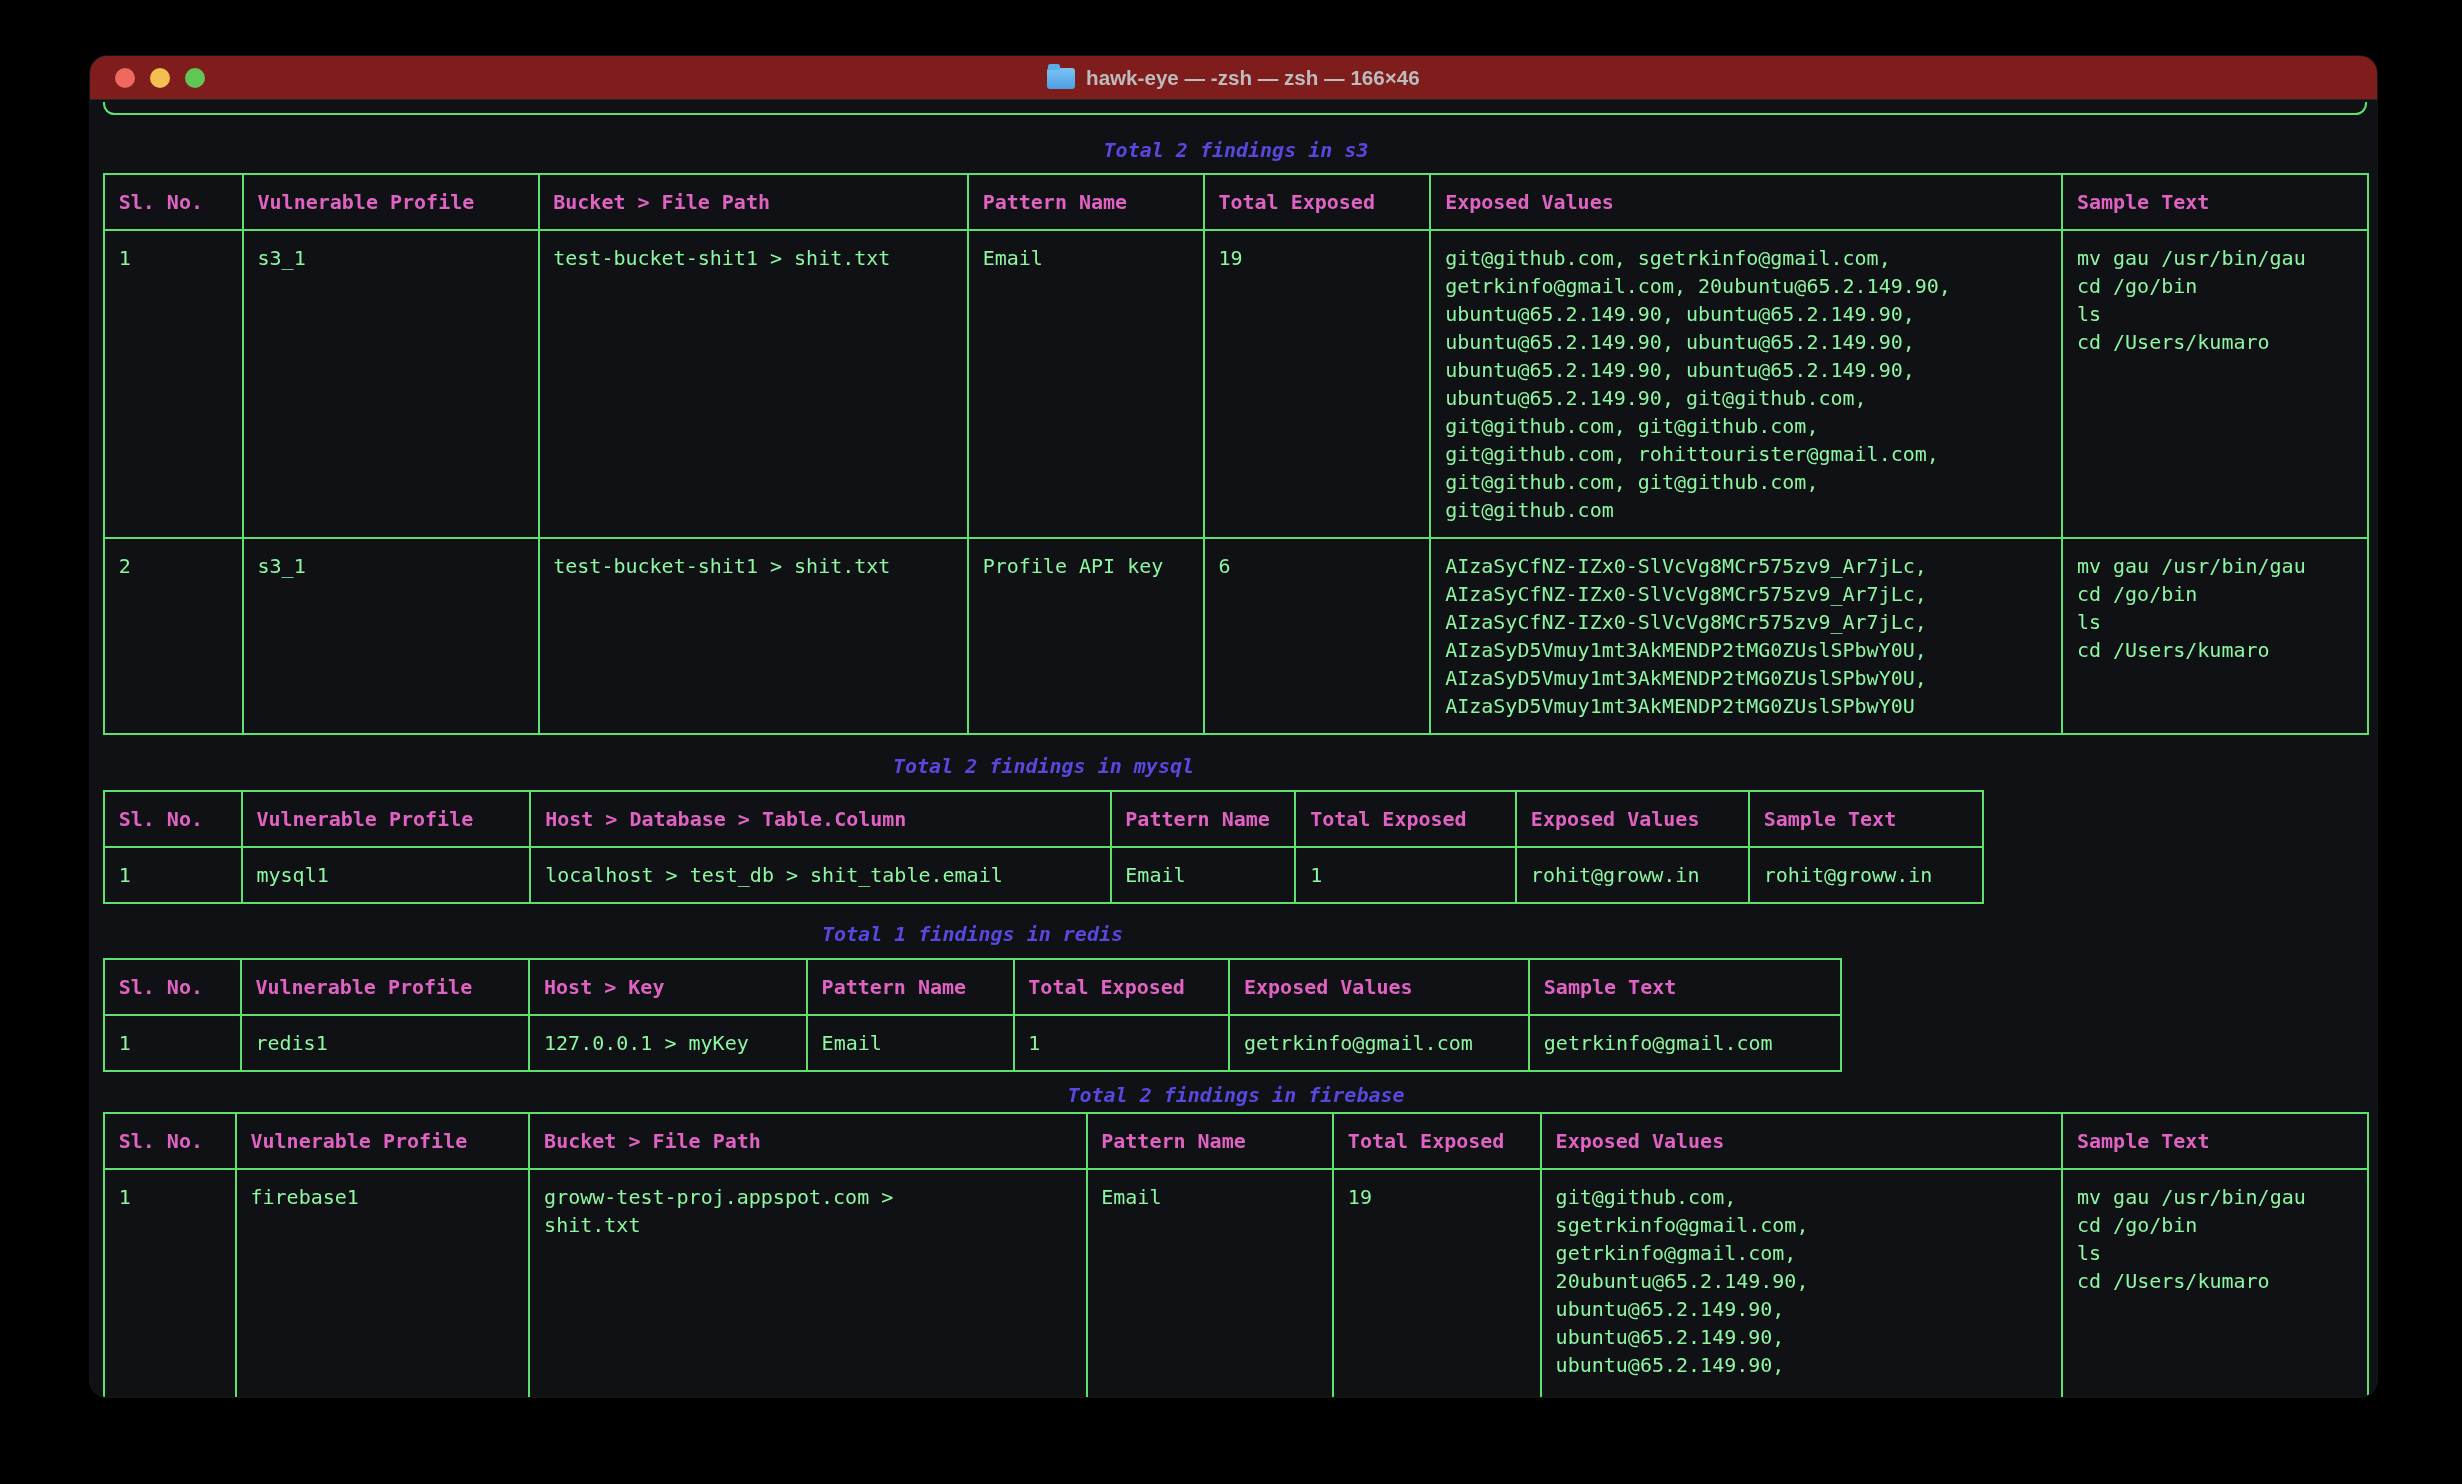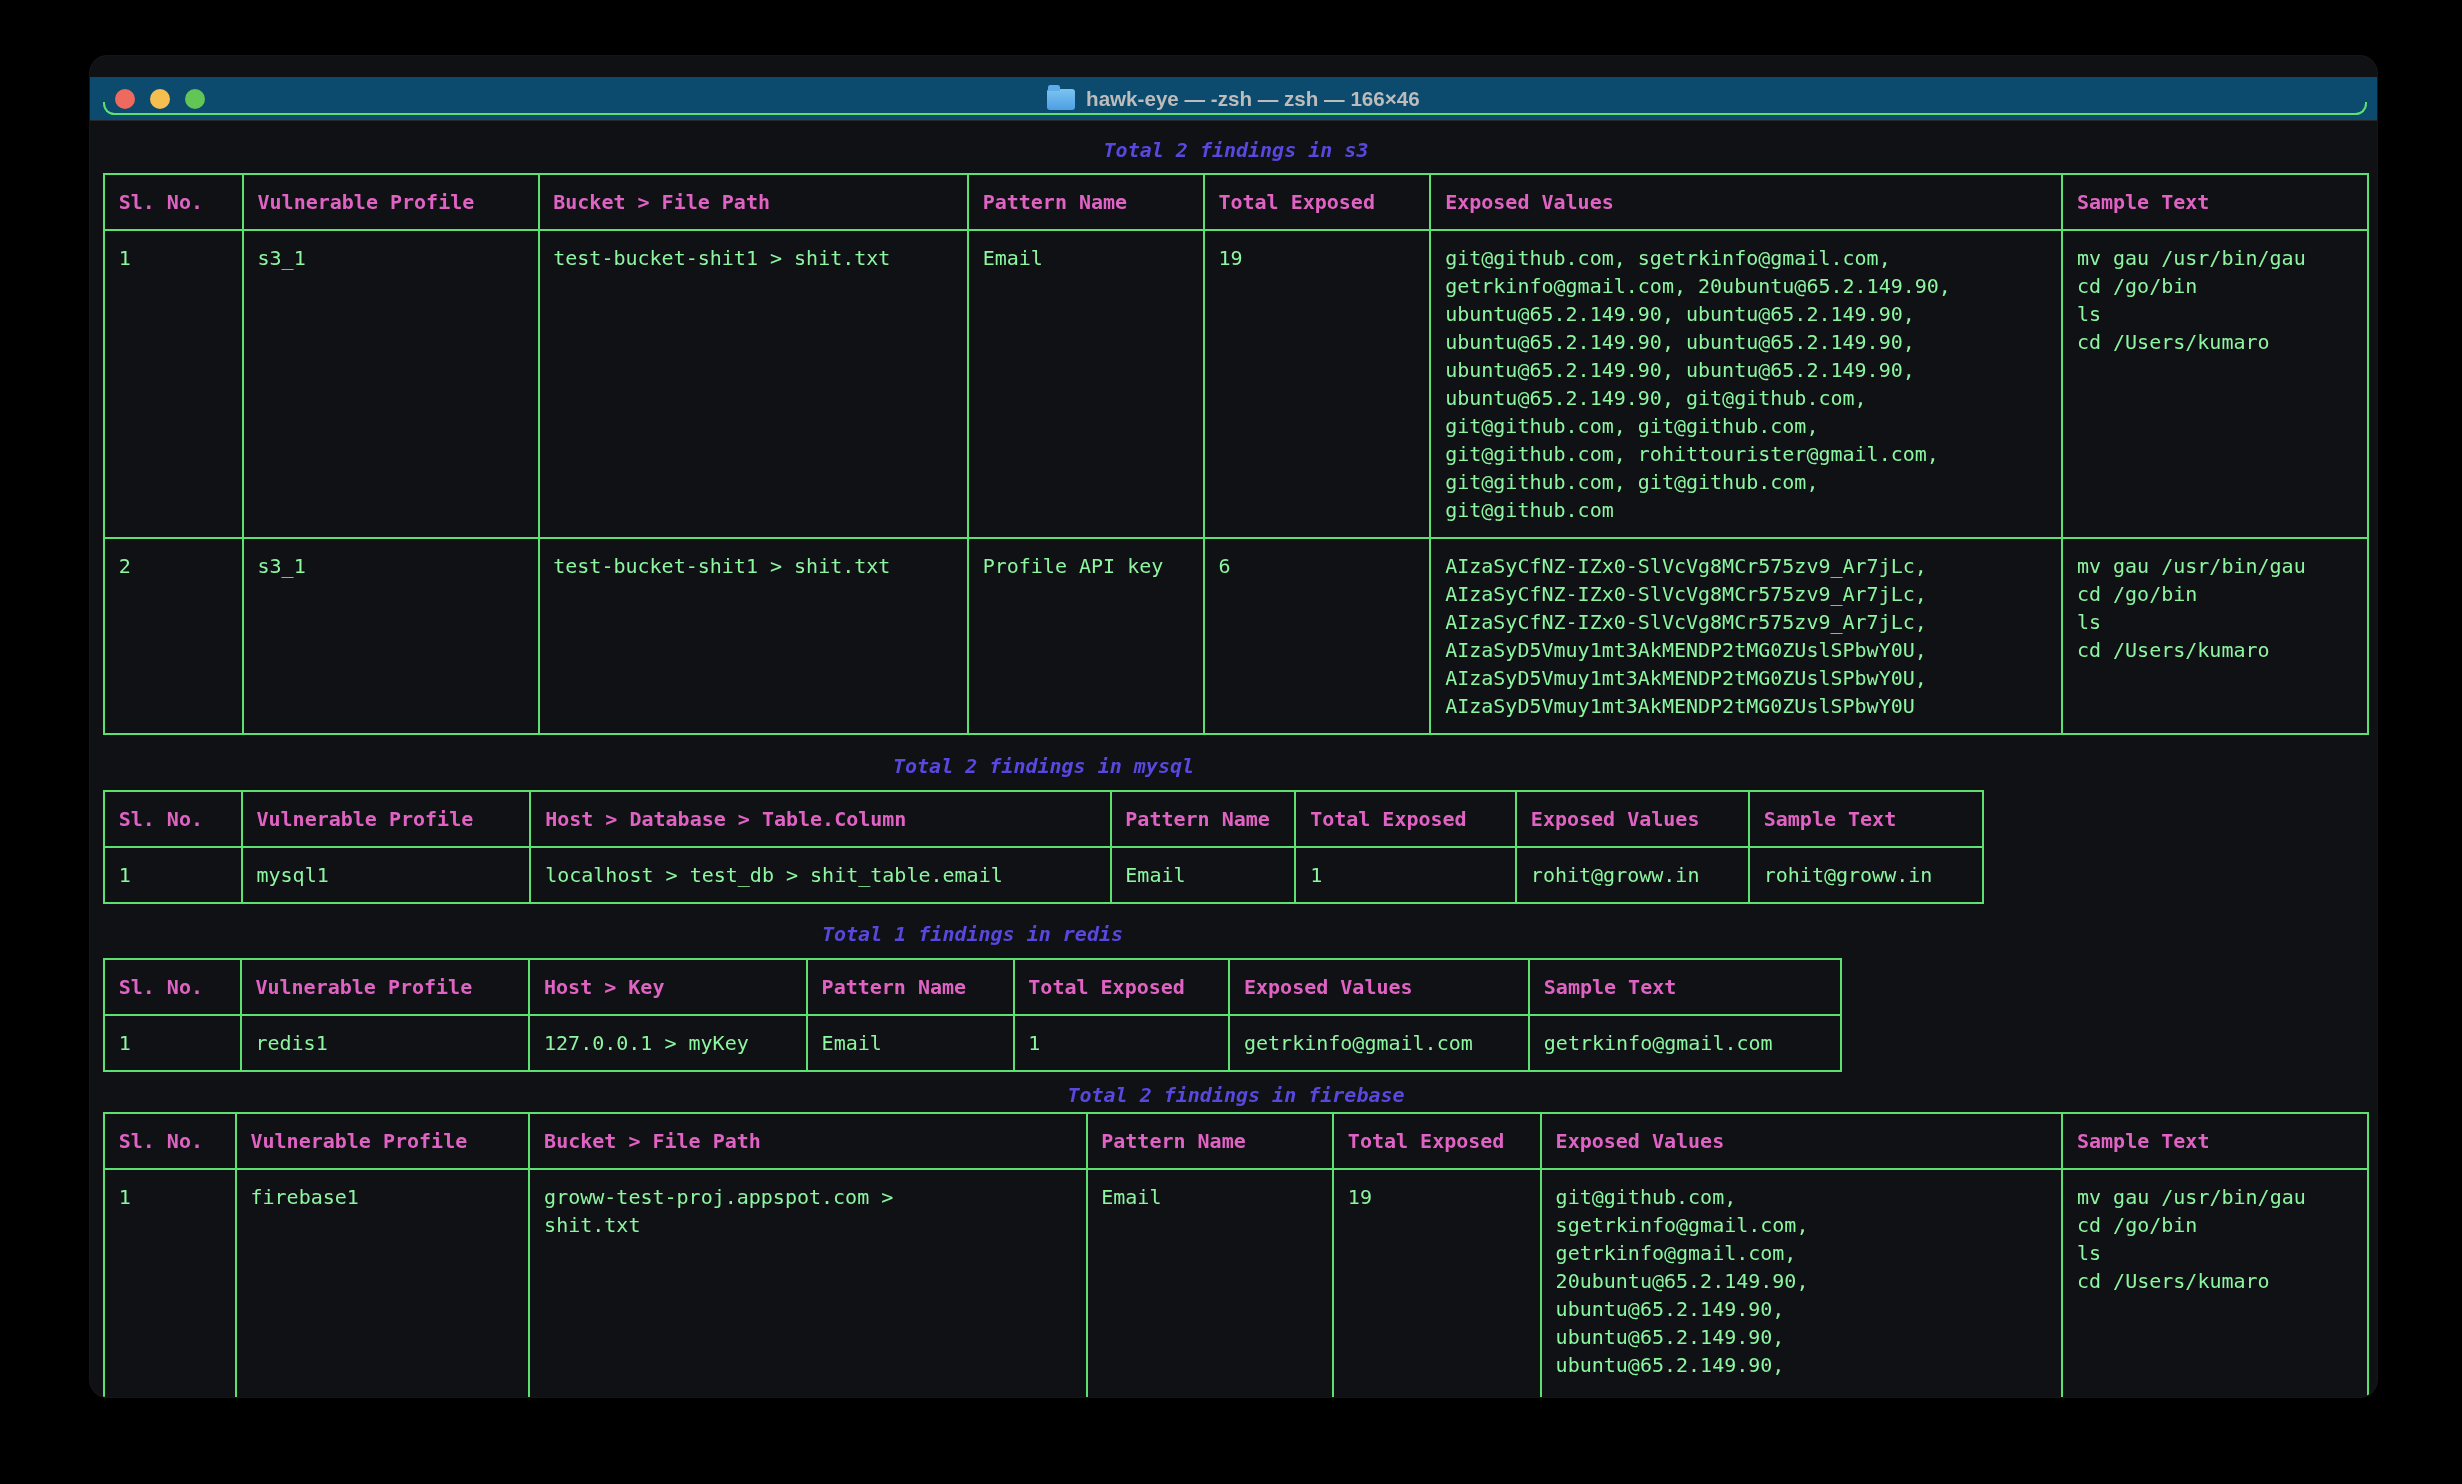--- a/index.html
+++ b/index.html
@@ -6,23 +6,23 @@
   html,body { width:2462px; height:1484px; background:#000; overflow:hidden; }
 
   .window {
     position:absolute; left:90px; top:56px; width:2287px; height:1341px;
     background:#0f1115; border-radius:17px; overflow:hidden;
     box-shadow: 0 0 0 0.8px #1c1c1e, 0 23px 69px rgba(0,0,0,0.85);
   }
 
   
   .titlebar {
-    position:relative; height:44px; background:#0c4a6e;
+    position:relative; height:44px; background:#7f1d1d;
     border-bottom:1.5px solid #28282a;
-    display:flex; align-items:center; justify-content:center;margin-top:21px;
+    display:flex; align-items:center; justify-content:center;
   }
   .lights { position:absolute; left:25px; top:12.2px; display:flex; gap:15.2px; }
   .light { width:20px; height:20px; border-radius:50%; }
   .light.red    { background:#ee6a5e; }
   .light.yellow { background:#f4bf50; }
   .light.green  { background:#62c656; }
   .title-text {
     font-family:"Liberation Sans", sans-serif; font-size:20.6px; font-weight:bold;
     color:#bcbcbc; display:flex; align-items:center; gap:11.4px;
   }

